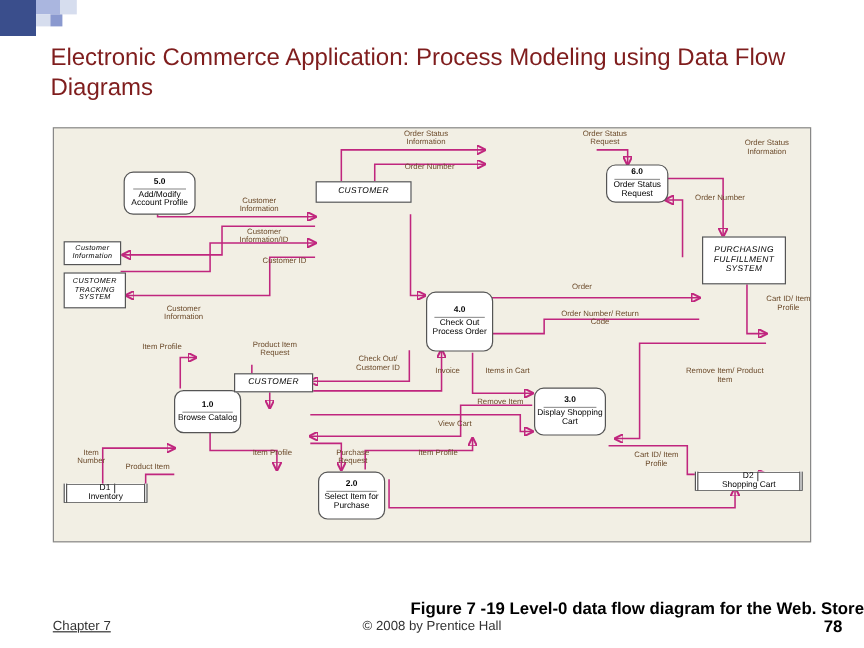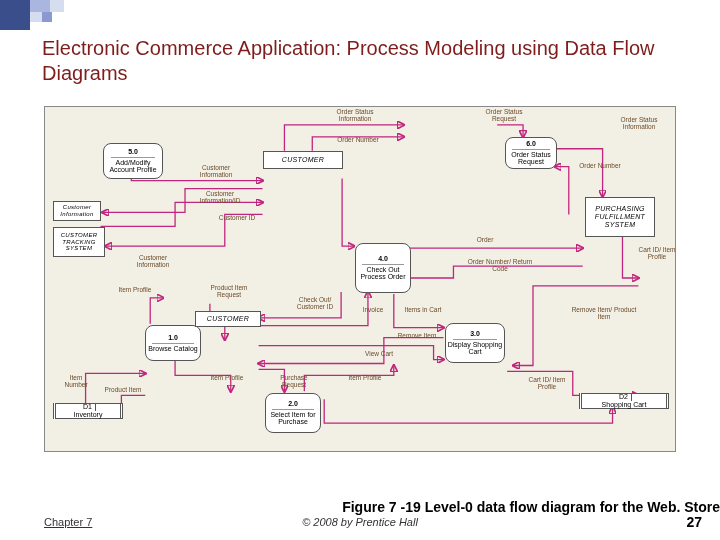--- a/index.html
+++ b/index.html
@@ -3,21 +3,21 @@
 <meta charset="utf-8">
 <style>
   * { box-sizing: border-box; margin: 0; padding: 0; }
   body { width: 720px; height: 540px; font-family: Arial, sans-serif; background: #fff; position: relative; overflow: hidden; }
   .decor { position: absolute; top: 0; left: 0; width: 160px; height: 36px; }
   .decor .sq { position: absolute; }
   .title { position: absolute; top: 36px; left: 42px; right: 30px; font-size: 20px; color: #7f1d1d; line-height: 1.25; }
   .diagram { position: absolute; top: 106px; left: 44px; width: 632px; height: 346px; background: #f2efe4; border: 1px solid #888; }
   .caption { position: absolute; top: 466px; left: 0; right: 0; text-align: right; font-weight: bold; font-size: 14px; margin-top: 33px; }
   .footer-left { position: absolute; bottom: 12px; left: 44px; font-size: 11px; color: #333; text-decoration: underline; }
-  .footer-center { position: absolute; bottom: 12px; left: 0; right: 0; text-align: center; font-size: 11px; color: #333; font-style: italic; }
+  .footer-center { position: absolute; bottom: 12px; left: 0; right: 0; text-align: center; font-size: 11px; color: #333; }
   .footer-right { position: absolute; bottom: 10px; right: 18px; font-size: 14px; font-weight: bold; color: #000; }
   .node { position: absolute; background: #fff; border: 1px solid #555; font-size: 7px; text-align: center; display: flex; flex-direction: column; justify-content: center; align-items: center; line-height: 1.1; padding: 1px; }
   .process { border-radius: 8px; }
   .process .num { font-weight: bold; font-size: 7px; }
   .process .sep { width: 80%; height: 1px; background: #999; margin: 1px 0; }
   .ext { font-style: italic; letter-spacing: 0.3px; font-size: 7px; }
   .store { border-left: 3px double #555; border-right: 3px double #555; border-top: 1px solid #555; border-bottom: 1px solid #555; font-size: 7px; display: flex; align-items: center; }
   .store .dn { padding: 0 3px; border-right: 1px solid #555; }
   .store .dname { flex: 1; text-align: center; }
   .lbl { position: absolute; font-size: 6.5px; color: #6b4a2a; text-align: center; line-height: 1.05; }
@@ -148,13 +148,13 @@
   <div class="lbl" style="left:164px;top:268px;width:36px">Item Profile</div>
   <div class="lbl" style="left:226px;top:268px;width:46px">Purchase Request</div>
   <div class="lbl" style="left:302px;top:268px;width:36px">Item Profile</div>
   <div class="lbl" style="left:14px;top:268px;width:34px">Item Number</div>
   <div class="lbl" style="left:58px;top:280px;width:40px">Product Item</div>
 </div>
 
 <div class="caption">Figure 7 -19 Level-0 data flow diagram for the Web. Store</div>
 <div class="footer-left">Chapter 7</div>
 <div class="footer-center">© 2008 by Prentice Hall</div>
-<div class="footer-right">27</div>
+<div class="footer-right">78</div>
 
 </body></html>

